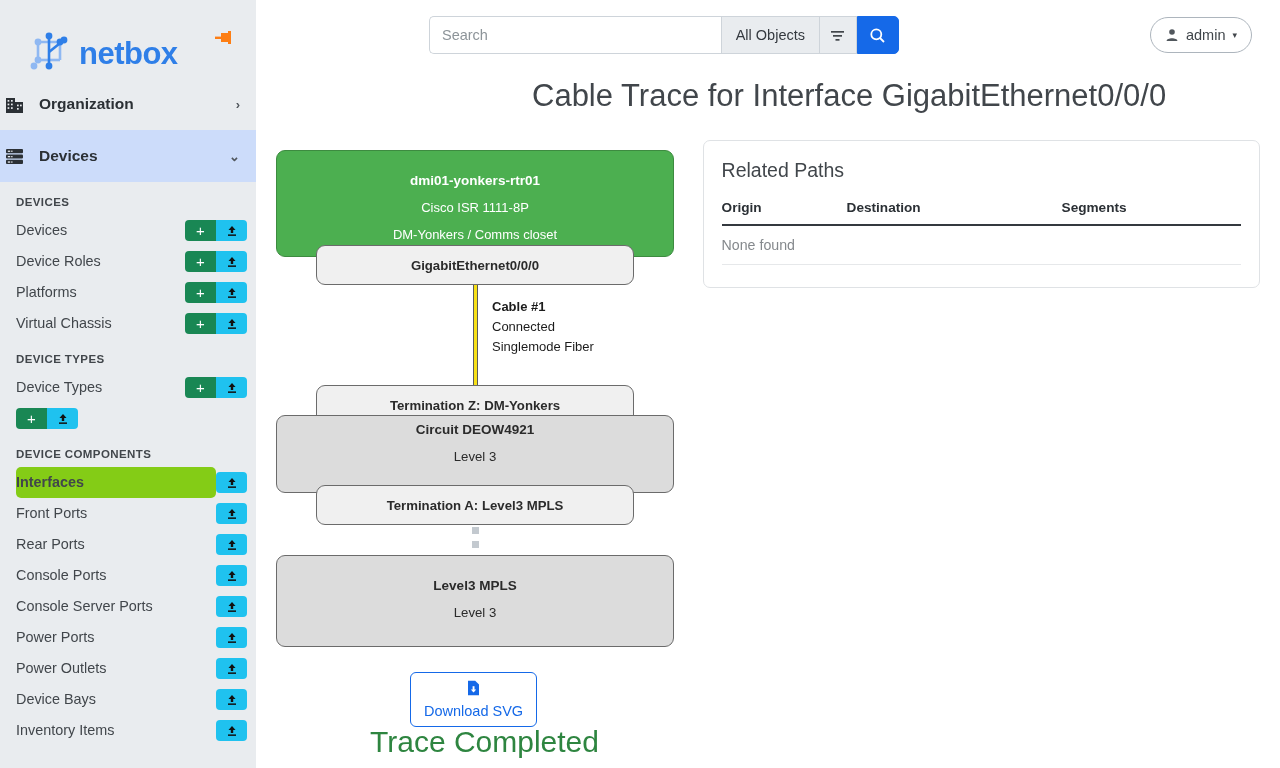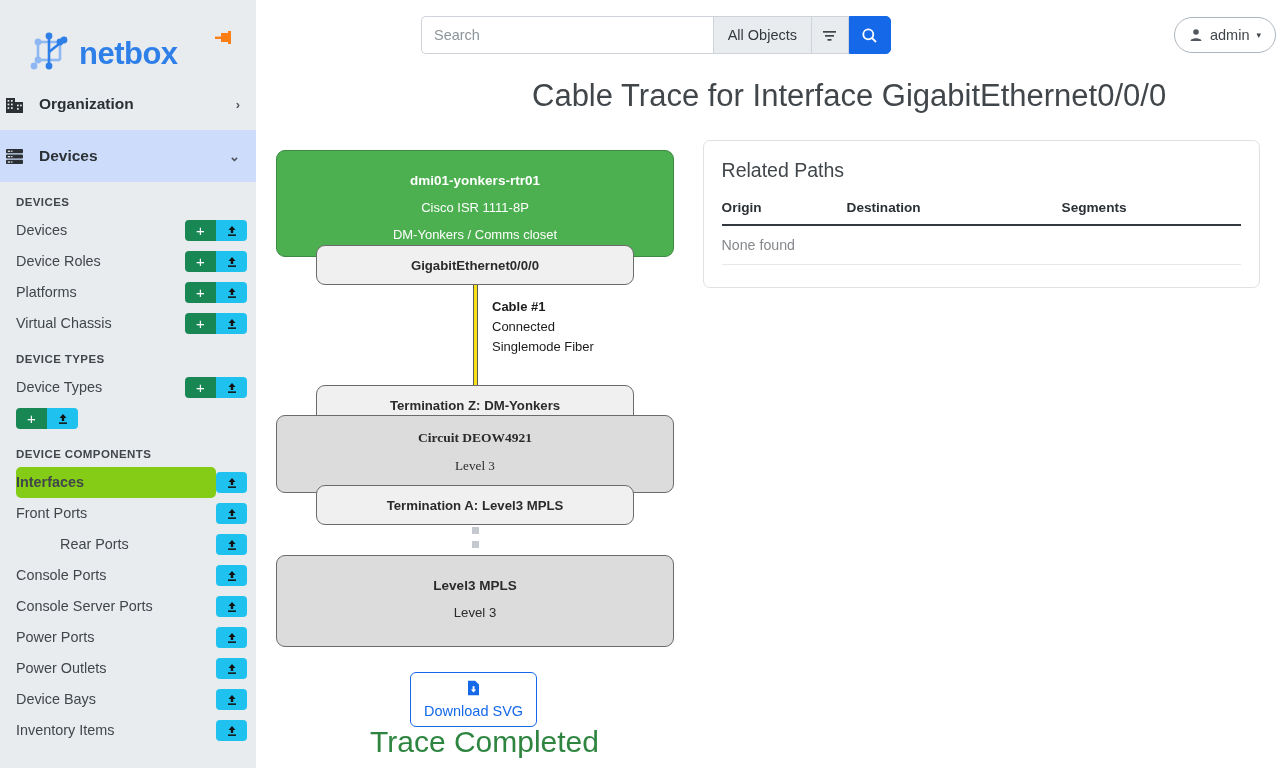--- a/index.html
+++ b/index.html
@@ -85,21 +85,21 @@
   .mini-btn.add .plus {
     color: #fff; font-size: 15px; line-height: 1; font-weight: 400;
   }
 
   
   .main { flex: 1; height: 768px; background: #fff; overflow: hidden; position: relative; }
 
   .topbar {
     height: 70px;
     display: flex; align-items: center;
-    padding: 0 4px;
+    padding: 0 28px;
   }
   .search-wrap {
     display: flex; align-items: stretch;
     margin-left: auto; margin-right: auto;
     height: 38px;
     width: 470px;
     position: relative;
     left: 13px;
   }
   .search-input {
@@ -463,21 +463,21 @@
             <div class="mini-btn imp only">
               <svg width="12" height="12" viewBox="0 0 12 12">
                 <path d="M6 1 L9.5 5 H7.2 V8 H4.8 V5 H2.5 Z" fill="#111"></path>
                 <rect x="2" y="9.4" width="8" height="1.5" fill="#111"></rect>
               </svg>
             </div>
           </div>
         </div>
         <div class="nav-row">
           <div class="nav-link-wrap">
-            <div class="nav-link" style="padding-left: 0px; margin-left: 44px;">Rear Ports</div>
+            <div class="nav-link" style="padding-left: 0px;">Rear Ports</div>
           </div>
           <div class="btn-group">
             <div class="mini-btn imp only">
               <svg width="12" height="12" viewBox="0 0 12 12">
                 <path d="M6 1 L9.5 5 H7.2 V8 H4.8 V5 H2.5 Z" fill="#111"></path>
                 <rect x="2" y="9.4" width="8" height="1.5" fill="#111"></rect>
               </svg>
             </div>
           </div>
         </div>
@@ -616,21 +616,21 @@
           <div class="cable-label" style="left:216px; top:157px;">
             <div class="cl-title">Cable #1</div>
             <div>Connected</div>
             <div>Singlemode Fiber</div>
           </div>
 
           <div class="node node-term" style="left:40px; top:245px; width:318px; height:40px;">
             <span>Termination Z: DM-Yonkers</span>
           </div>
 
-          <div class="node node-block" style="left:0px; top:275px; width:398px; height:78px; padding-top:14px;font-family:Liberation Serif, serif;">
+          <div class="node node-block" style="left:0px; top:275px; width:398px; height:78px; padding-top:6px;">
             <div class="n-title">Circuit DEOW4921</div>
             <div class="n-sub">Level 3</div>
           </div>
 
           <div class="node node-term" style="left:40px; top:345px; width:318px; height:40px;">
             <span>Termination A: Level3 MPLS</span>
           </div>
 
           <div class="dotted-conn" style="left:196px; top:387px;">
             <i></i>

